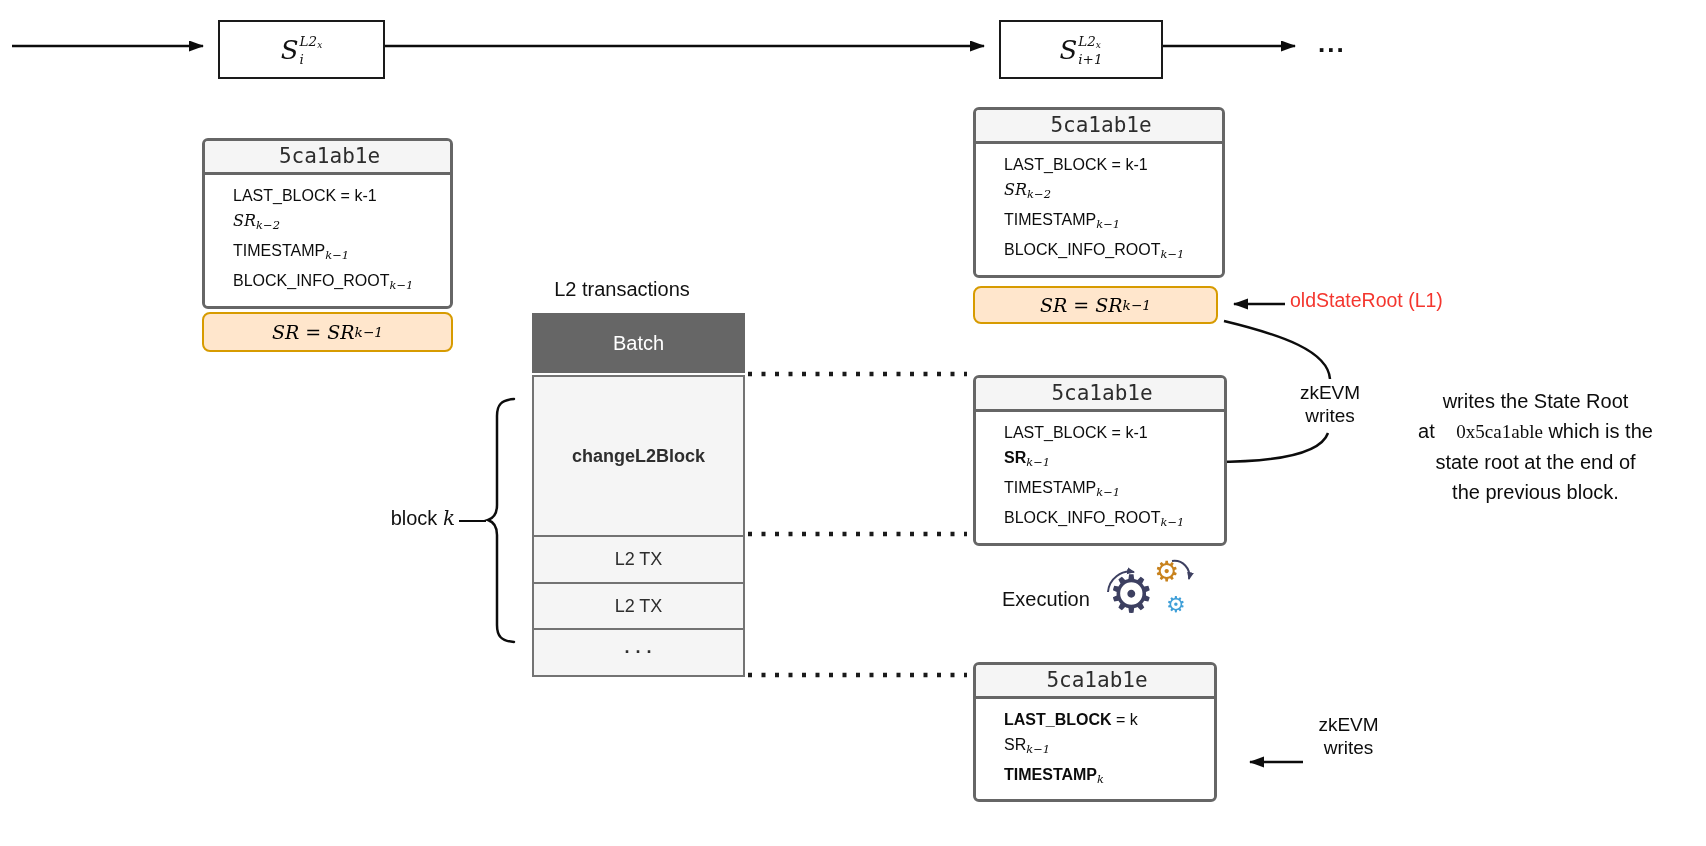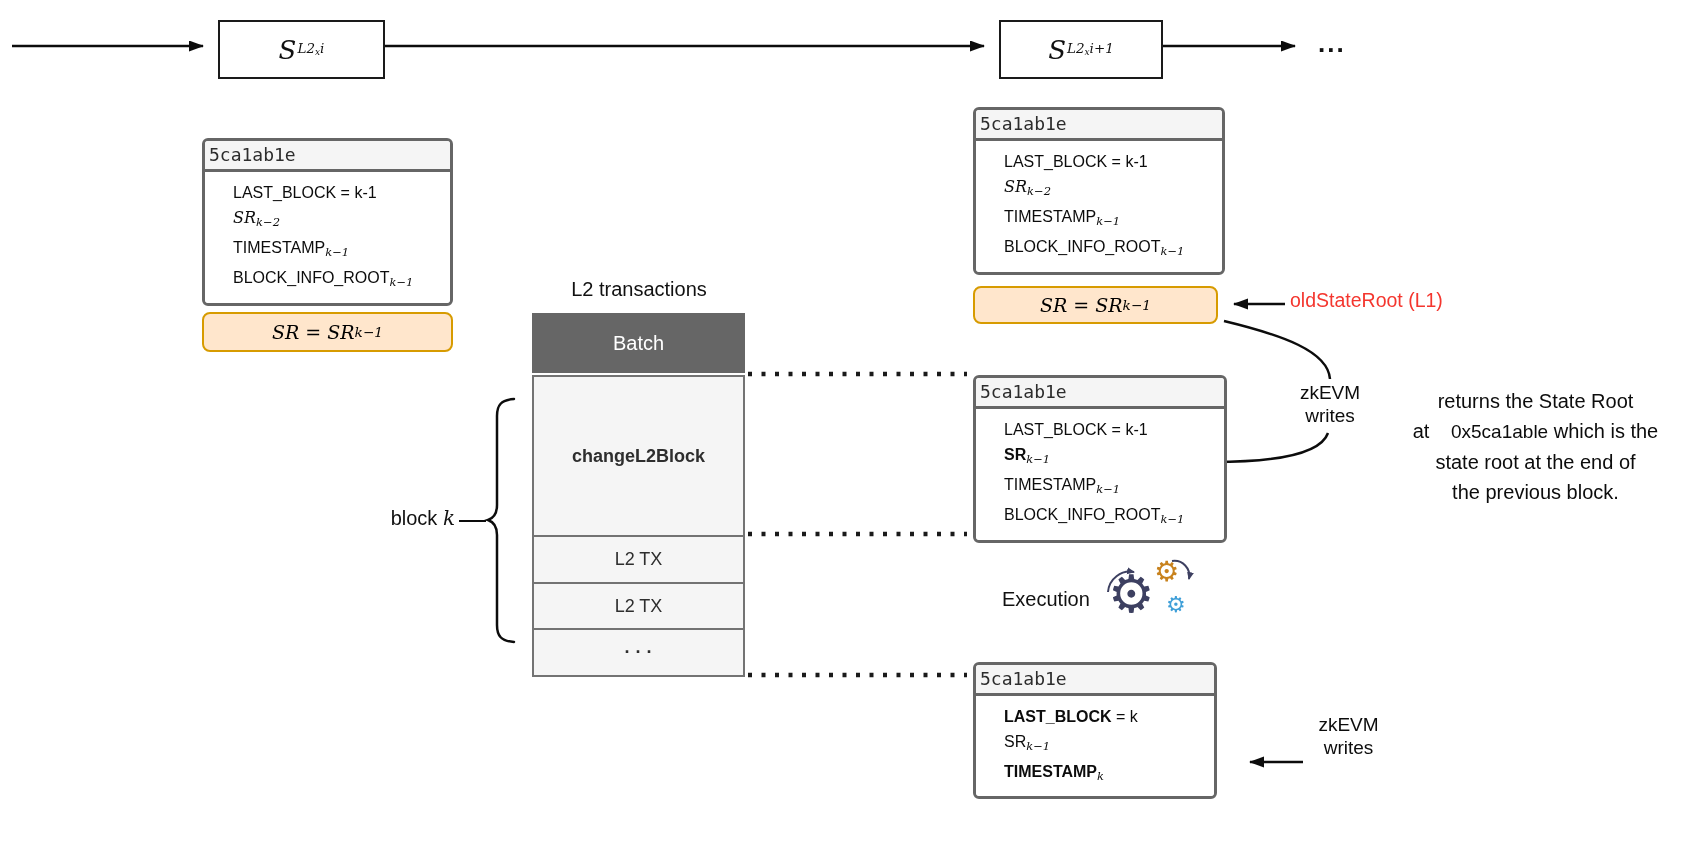--- a/index.html
+++ b/index.html
@@ -4,36 +4,36 @@
 <style>
   html,body{margin:0;padding:0;background:#ffffff;}
   #canvas{position:relative;width:1706px;height:846px;background:#ffffff;overflow:hidden;
           font-family:"Liberation Sans",sans-serif;color:#111;}
   #overlay{position:absolute;left:0;top:0;width:1706px;height:846px;pointer-events:none;}
 
   
   .sg-b{font-weight:bold;}
   .sg-i{font-style:italic;}
   .sg-sr{font-family:"DejaVu Serif",serif;}
-  .sg-m{font-family:Liberation Sans, sans-serif;font-size:0.95em;margin-left:16px;}
+  .sg-m{font-family:Liberation Serif, serif;font-size:0.95em;margin-left:16px;}
   .sg-sub{font-family:"DejaVu Serif",serif;font-style:italic;font-size:0.72em;vertical-align:-0.28em;}
 
   
   .state-box{position:absolute;background:#fff;border:2px solid #1a1a1a;display:flex;
              align-items:center;justify-content:center;}
   .math-state{font-family:"DejaVu Serif",serif;font-style:italic;font-size:26px;display:flex;align-items:center;}
-  .supsub{display:inline-flex;flex-direction:row;justify-content:center;font-size:13.5px;
+  .supsub{display:inline-flex;flex-direction:column;justify-content:center;font-size:13.5px;
           line-height:14px;margin-left:1px;font-family:"DejaVu Serif",serif;font-style:italic;}
   .tiny-x{font-size:9px;vertical-align:-2px;font-style:italic;}
   .flow-dots{position:absolute;font-size:26px;font-weight:600;letter-spacing:2px;color:#111;}
 
   
   .info-box{position:absolute;background:#fff;border:3px solid #666;border-radius:6px;box-sizing:border-box;}
-  .box-head{background:#f5f5f5;border-bottom:3px solid #666;
-            font-family:"DejaVu Sans Mono",monospace;font-size:18px;color:#2d2d2d;
+  .box-head{background:#f5f5f5;border-bottom:3px solid #666;text-align:center;
+            font-family:"DejaVu Sans Mono",monospace;font-size:21px;color:#2d2d2d;
             padding:3px 0 4px 4px;border-radius:3px 3px 0 0;}
   .box-body{padding:8px 12px 7px 28px;font-size:16px;line-height:25px;color:#0c0c0c;background:#fff;border-radius:0 0 4px 4px;}
 
   
   .sr-box{position:absolute;background:#ffe6cc;border:2px solid #d79b00;border-radius:8px;
           box-sizing:border-box;display:flex;align-items:center;justify-content:center;
           font-family:"DejaVu Serif",serif;font-size:19px;color:#000000;}
 
   
   .batch-table{position:absolute;}
@@ -121,21 +121,21 @@
       <div><span class="sg-i sg-sr">SR</span><span class="sg-sub">k−2</span></div>
       <div><span>TIMESTAMP</span><span class="sg-sub">k−1</span></div>
       <div><span>BLOCK_INFO_ROOT</span><span class="sg-sub">k−1</span></div>
     </div>
   </div>
   <div class="sr-box" style="left:202px;top:312px;width:251px;height:40px;">
       <span class="sg-i sg-sr">SR = SR</span>
       <span class="sg-sub">k−1</span>
     </div>
 
-  <div class="plain-label center" style="left:514px;top:278px;width:250px;">L2 transactions</div>
+  <div class="plain-label center" style="left:497px;top:278px;width:250px;">L2 transactions</div>
   <div class="batch-table" style="left:532px;top:313px;width:213px;">
     <div class="batch-head">Batch</div>
     <div class="batch-body">
       <div class="b-row" style="height:158px;">
           <span class="sg-b">changeL2Block</span>
         </div>
       <div class="b-row" style="height:45px;">
           <span>L2 TX</span>
         </div>
       <div class="b-row" style="height:44px;">
@@ -172,21 +172,21 @@
     <div class="box-head">5ca1ab1e</div>
     <div class="box-body">
       <div><span>LAST_BLOCK = k-1</span></div>
       <div><span class="sg-b">SR</span><span class="sg-sub">k−1</span></div>
       <div><span>TIMESTAMP</span><span class="sg-sub">k−1</span></div>
       <div><span>BLOCK_INFO_ROOT</span><span class="sg-sub">k−1</span></div>
     </div>
   </div>
 
   <div class="note" style="left:1368px;top:386px;width:335px;">
-    <div><span>returns the State Root</span></div>
+    <div><span>writes the State Root</span></div>
     <div><span>at </span><span class="sg-m">0x5ca1able</span><span> which is the</span></div>
     <div><span>state root at the end of</span></div>
     <div><span>the previous block.</span></div>
   </div>
 
   <div class="plain-label" style="left:1002px;top:588px;">Execution</div>
   <div class="gears" style="left:1108px;top:558px;width:90px;height:78px;">
     <span class="gear-big">⚙</span>
     <span class="gear-orange">⚙</span>
     <span class="gear-blue">⚙</span>

